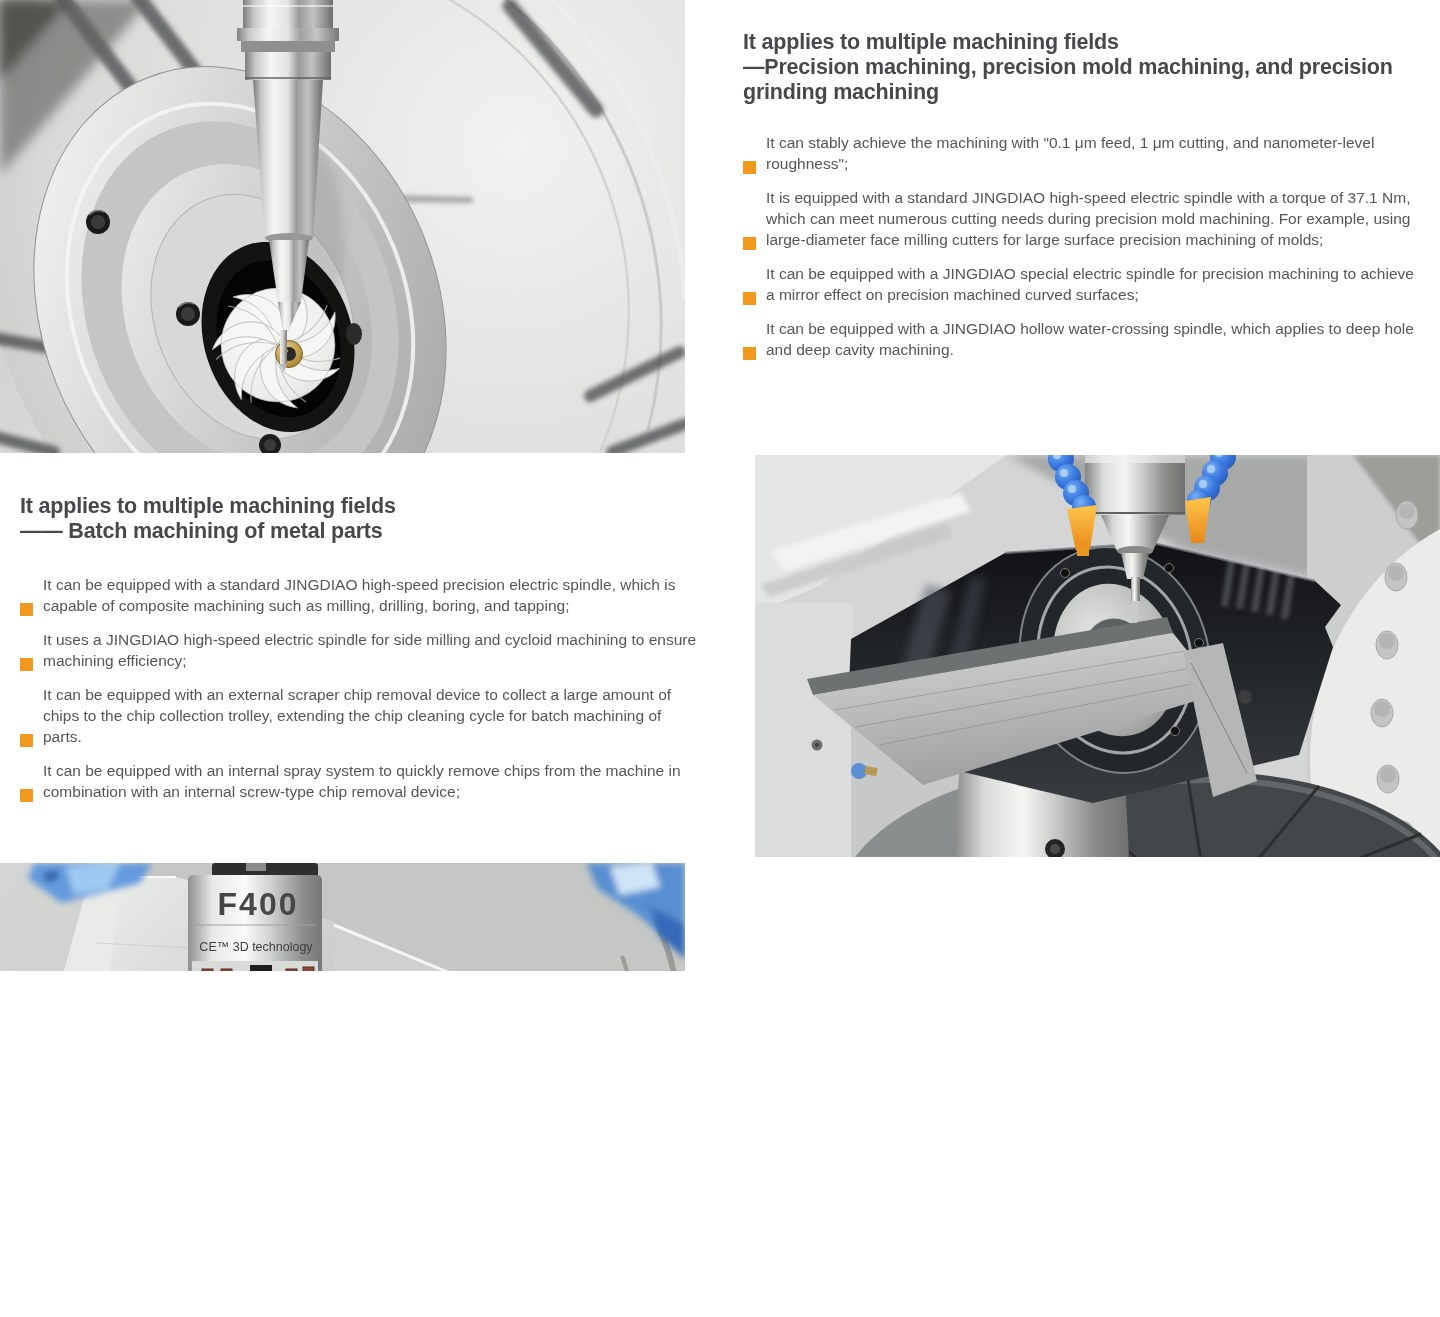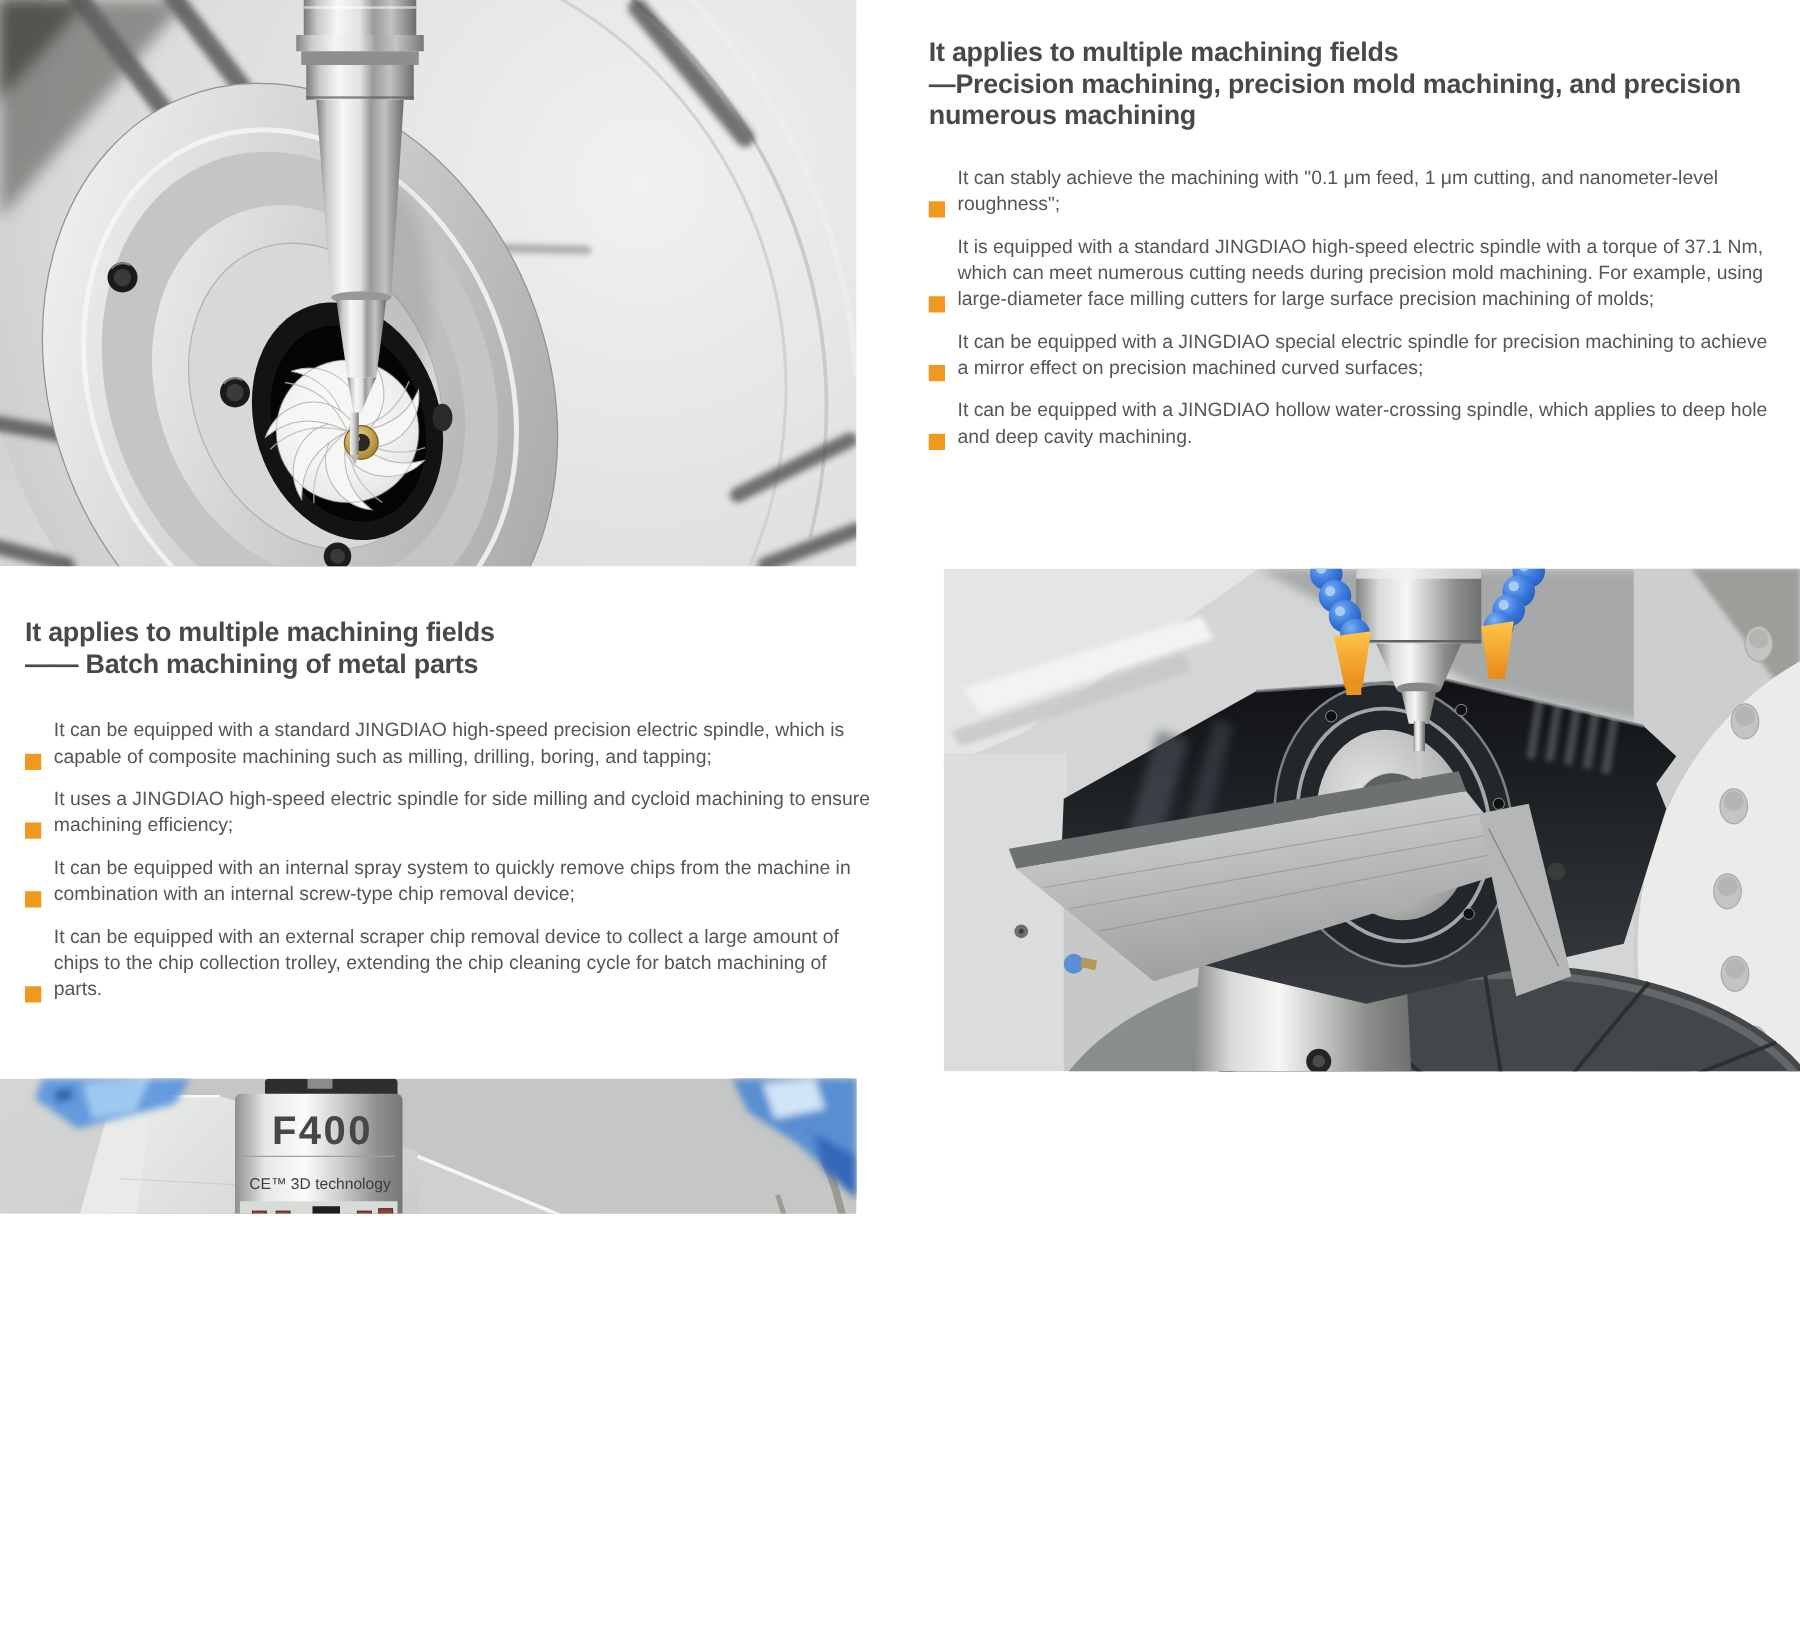--- a/index.html
+++ b/index.html
@@ -165,21 +165,21 @@
       <polygon points="269,240 309,240 301,302 278,302" fill="url(#aChrome)"></polygon>
       <polygon points="278,302 301,302 288,332 283,332" fill="url(#aChrome)"></polygon>
       <rect x="280" y="330" width="7" height="34" fill="url(#aPin)"></rect>
       <polygon points="280,364 287,364 284,372" fill="#b9bab8"></polygon>
     </g>
   </svg>
 
   <div class="tblock" style="left:743px;top:30px;width:688px;">
     <h2 class="sec-title">
       <span>It applies to multiple machining fields</span>
-      <span>—Precision machining, precision mold machining, and precision numerous machining</span>
+      <span>—Precision machining, precision mold machining, and precision grinding machining</span>
     </h2>
     <ul class="bullets" style="margin-top:27px;max-width:677px;">
       <li>
         <span class="sq"></span>
         <span class="bt">It can stably achieve the machining with "0.1 μm feed, 1 μm cutting, and nanometer-level roughness";</span>
       </li>
       <li>
         <span class="sq"></span>
         <span class="bt">It is equipped with a standard JINGDIAO high-speed electric spindle with a torque of 37.1 Nm, which can meet numerous cutting needs during precision mold machining. For example, using large-diameter face milling cutters for large surface precision machining of molds;</span>
       </li>
@@ -201,27 +201,27 @@
     </h2>
     <ul class="bullets" style="margin-top:30px;max-width:682px;">
       <li>
         <span class="sq"></span>
         <span class="bt">It can be equipped with a standard JINGDIAO high-speed precision electric spindle, which is capable of composite machining such as milling, drilling, boring, and tapping;</span>
       </li>
       <li>
         <span class="sq"></span>
         <span class="bt">It uses a JINGDIAO high-speed electric spindle for side milling and cycloid machining to ensure machining efficiency;</span>
       </li>
+      <li style="margin-top:6px;">
+        <span class="sq"></span>
+        <span class="bt">It can be equipped with an external scraper chip removal device to collect a large amount of chips to the chip collection trolley, extending the chip cleaning cycle for batch machining of parts.</span>
+      </li>
       <li>
         <span class="sq"></span>
         <span class="bt">It can be equipped with an internal spray system to quickly remove chips from the machine in combination with an internal screw-type chip removal device;</span>
-      </li>
-      <li style="margin-top:6px;">
-        <span class="sq"></span>
-        <span class="bt">It can be equipped with an external scraper chip removal device to collect a large amount of chips to the chip collection trolley, extending the chip cleaning cycle for batch machining of parts.</span>
       </li>
     </ul>
   </div>
 
   <svg class="photo" style="left:755px;top:455px" width="685" height="402" viewBox="0 0 685 402" aria-hidden="true">
     <defs>
       <linearGradient id="bDark" x1="0" y1="0" x2="0" y2="1">
         <stop offset="0" stop-color="#101215"></stop>
           <stop offset="1" stop-color="#383c40"></stop>
       </linearGradient>

